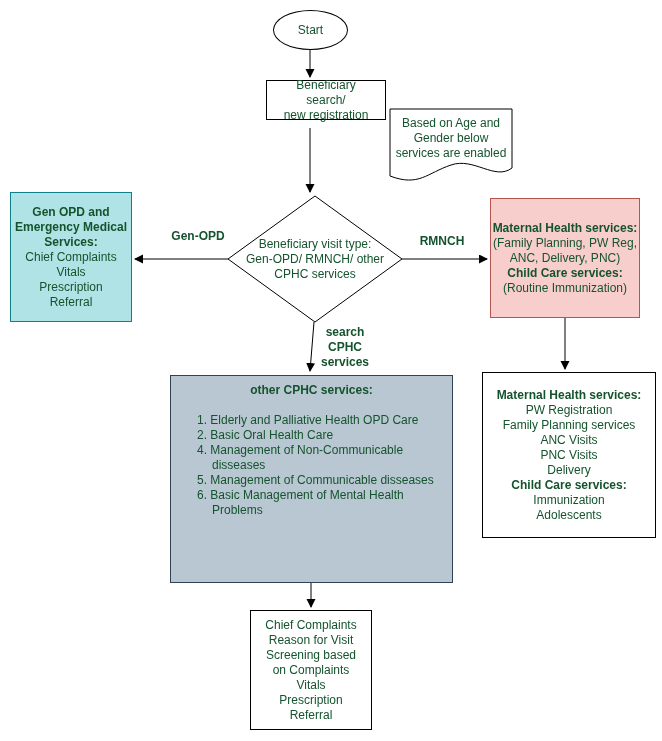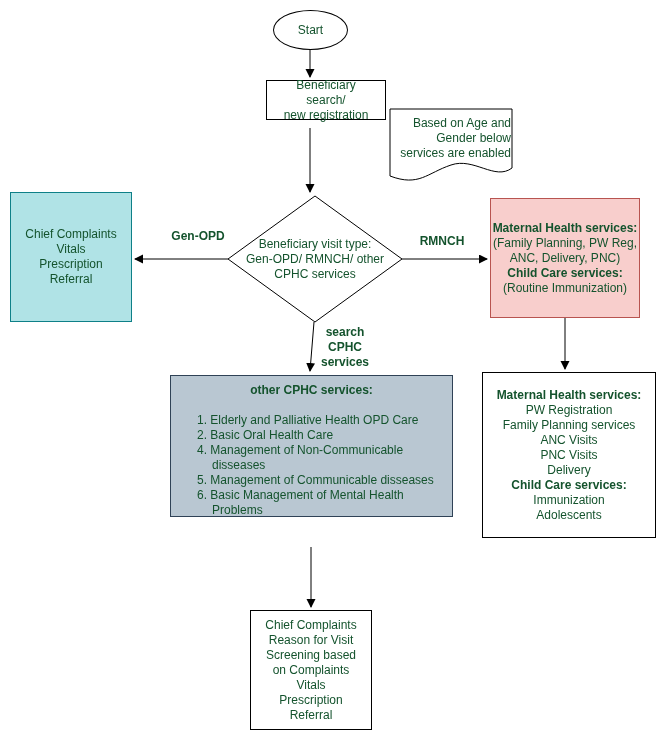--- a/index.html
+++ b/index.html
@@ -55,54 +55,59 @@
   </div>
 
   <div class="node flexcenter" style="left:266px;top:80px;width:120px;height:40px;">
     <div>
         <div>Beneficiary</div>
         <div>search/</div>
         <div>new registration</div>
       </div>
   </div>
 
-  <div class="floating-text" style="left:391px;top:116px;width:120px;text-align:right;">
+  <div class="floating-text" style="left:391px;top:116px;width:120px;">
       <div>Based on Age and</div>
       <div>Gender below</div>
       <div>services are enabled</div>
     </div>
 
   <div class="floating-text" style="left:235px;top:237px;width:160px;">
       <div>Beneficiary visit type:</div>
       <div>Gen-OPD/ RMNCH/ other</div>
       <div>CPHC services</div>
     </div>
 
   <div class="node flexcenter" style="left: 10px; top: 192px; width: 122px; height: 130px; background-color: rgb(176, 227, 230); border-color: rgb(14, 128, 136);">
+    <div class="bold">
+        <div>Gen OPD and</div>
+        <div>Emergency Medical</div>
+        <div>Services:</div>
+      </div>
     <div>
         <div>Chief Complaints</div>
         <div>Vitals</div>
         <div>Prescription</div>
         <div>Referral</div>
       </div>
   </div>
 
   <div class="node flexcenter" style="left: 490px; top: 198px; width: 150px; height: 120px; background-color: rgb(248, 206, 204); border-color: rgb(184, 84, 80);">
     <div class="bold">Maternal Health services:</div>
     <div>
         <div>(Family Planning, PW Reg,</div>
         <div>ANC, Delivery, PNC)</div>
       </div>
     <div class="bold">Child Care services:</div>
     <div>
         <div>(Routine Immunization)</div>
       </div>
   </div>
 
-  <div class="node" style="left: 170px; top: 375px; width: 283px; height: 142px; background-color: rgb(185, 199, 210); border-color: rgb(47, 66, 86);">
+  <div class="node" style="left: 170px; top: 375px; width: 283px; height: 208px; background-color: rgb(185, 199, 210); border-color: rgb(47, 66, 86);">
     <div class="bold cphc-title">other CPHC services:</div>
     <div class="cphc-list">
         <div>1. Elderly and Palliative Health OPD Care</div>
         <div>2. Basic Oral Health Care</div>
         <div>4. Management of Non-Communicable disseases</div>
         <div>5. Management of Communicable disseases</div>
         <div>6. Basic Management of Mental Health Problems</div>
       </div>
   </div>
 

